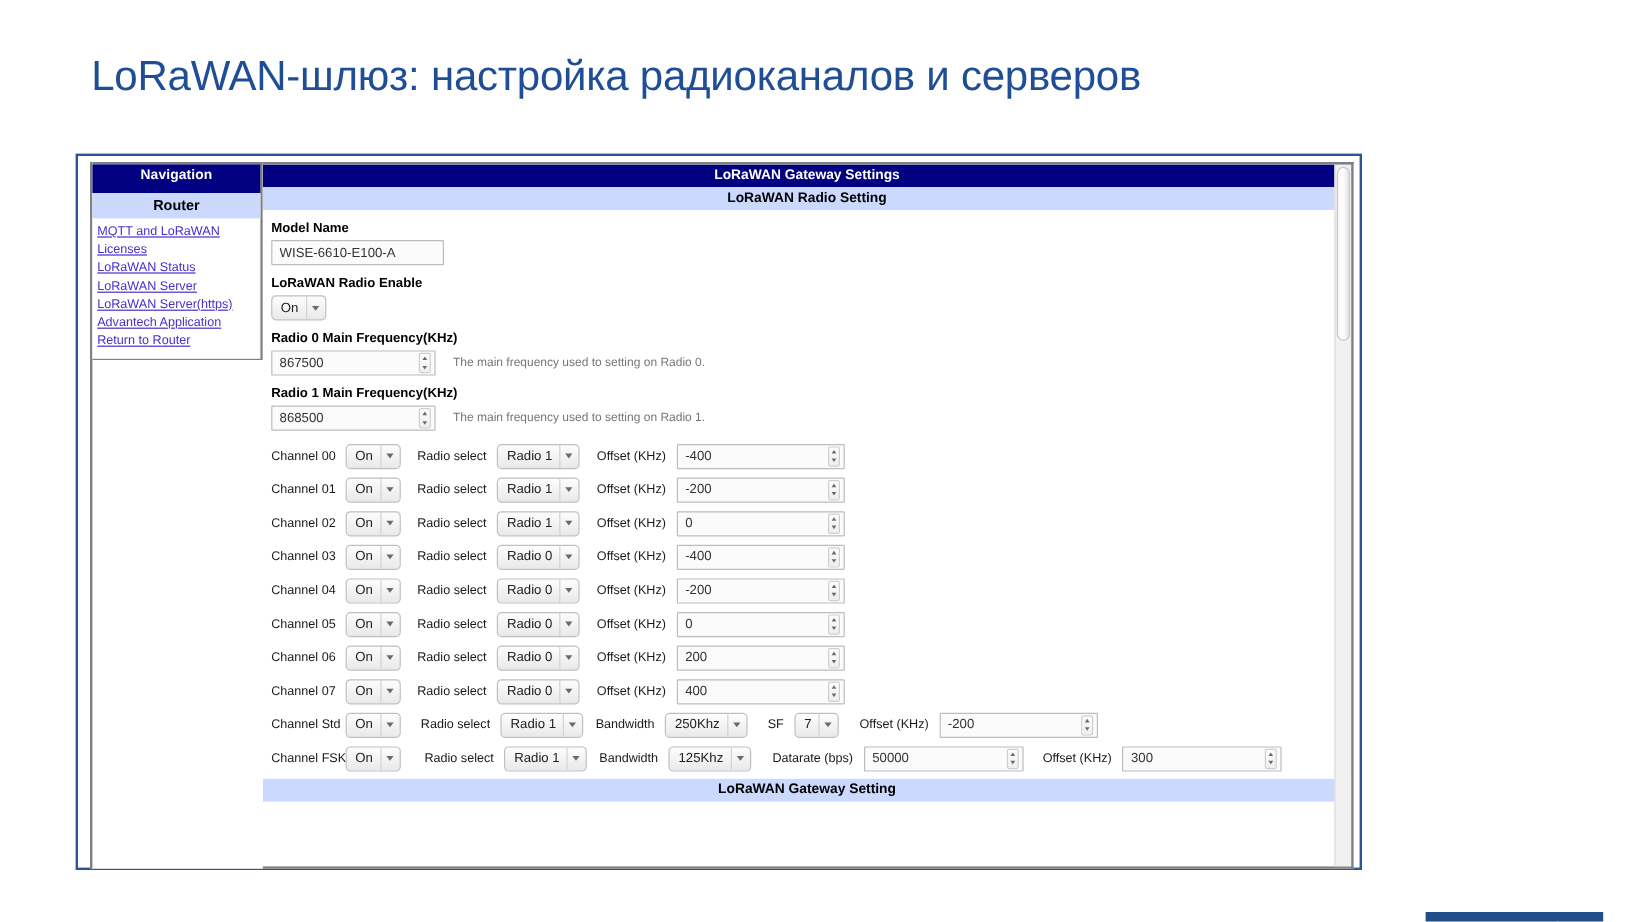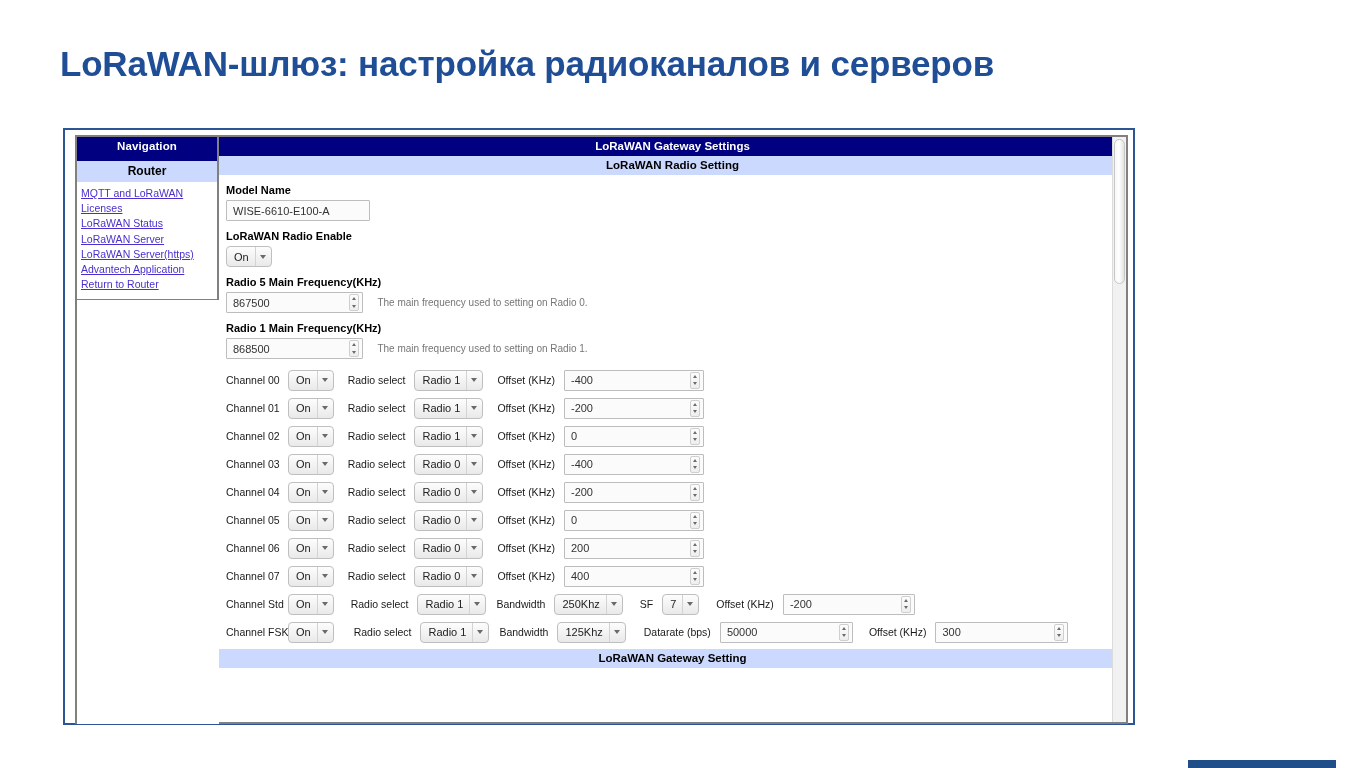--- a/index.html
+++ b/index.html
@@ -8,24 +8,24 @@
     width: 1366px; height: 768px;
     background: #ffffff;
     font-family: "Liberation Sans", sans-serif;
     overflow: hidden;
   }
   #page { position: relative; width: 1366px; height: 768px; background: #fff; }
 
   
   .slide-title {
     position: absolute;
-    left: 60px; top: 44px;
+    left: 76px; top: 44px;
     width: 1230px;
     font-size: 35px;
-    font-weight: bold;
+    font-weight: normal;
     color: #1f4e96;
     letter-spacing: -0.2px;
     white-space: nowrap;
   }
 
   
   .shot-frame {
     position: absolute;
     left: 63px; top: 128px;
     width: 1072px; height: 597px;
@@ -274,21 +274,21 @@
           <input class="txt" style="width: 144px;" readonly="" value="WISE-6610-E100-A">
 
           <div class="field-label">LoRaWAN Radio Enable</div>
           <span class="sel">
             <span class="selv">On</span>
             <span class="caret">
                 <i></i>
               </span>
           </span>
 
-          <div class="field-label">Radio 5 Main Frequency(KHz)</div>
+          <div class="field-label">Radio 0 Main Frequency(KHz)</div>
           <span class="spin">
             <input class="txt" style="width: 137px;" value="867500">
             <span class="arrows">
                 <i class="up"></i>
                 <i class="dn"></i>
               </span>
           </span>
           <span class="hint">The main frequency used to setting on Radio 0.</span>
 
           <div class="field-label">Radio 1 Main Frequency(KHz)</div>

